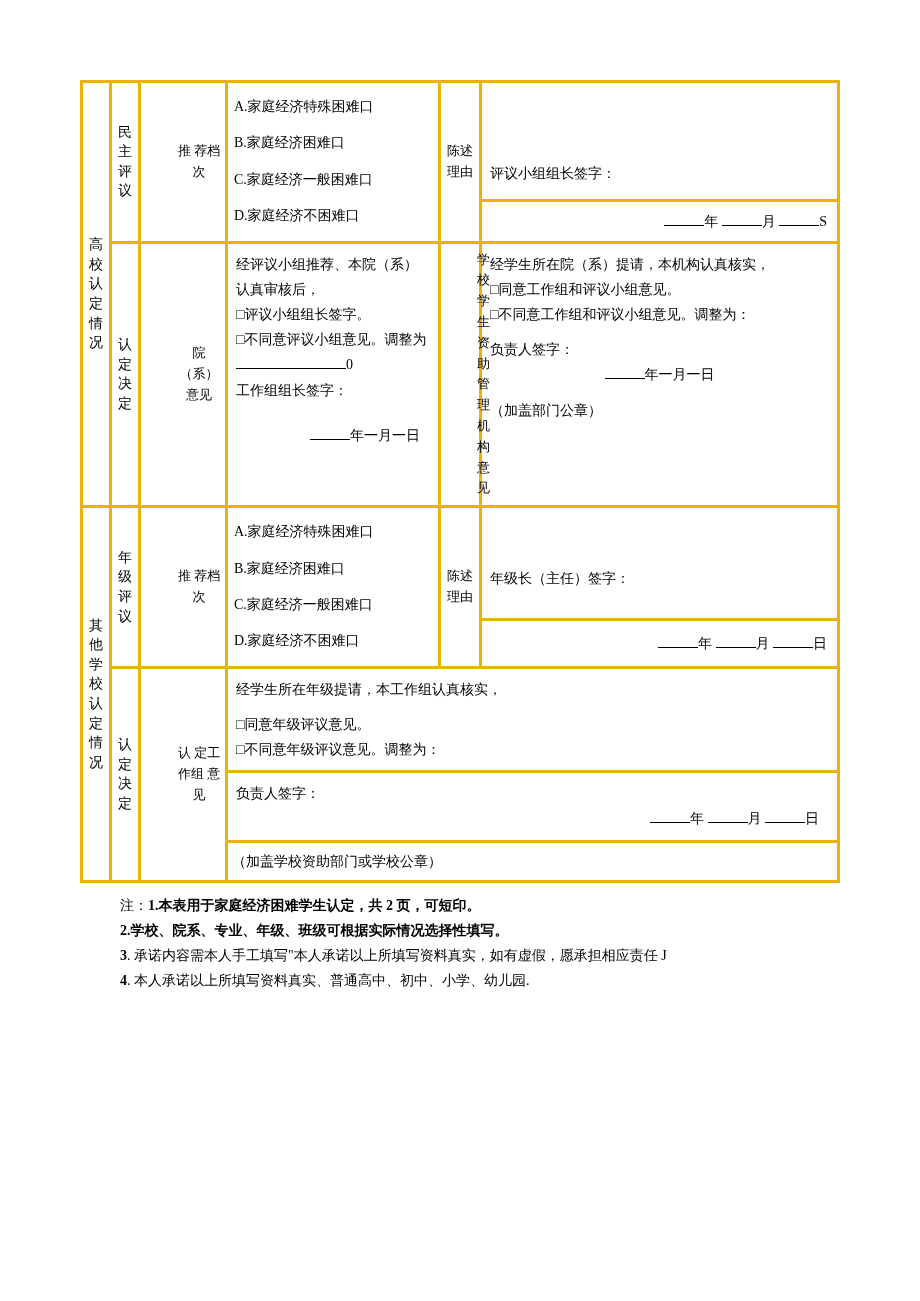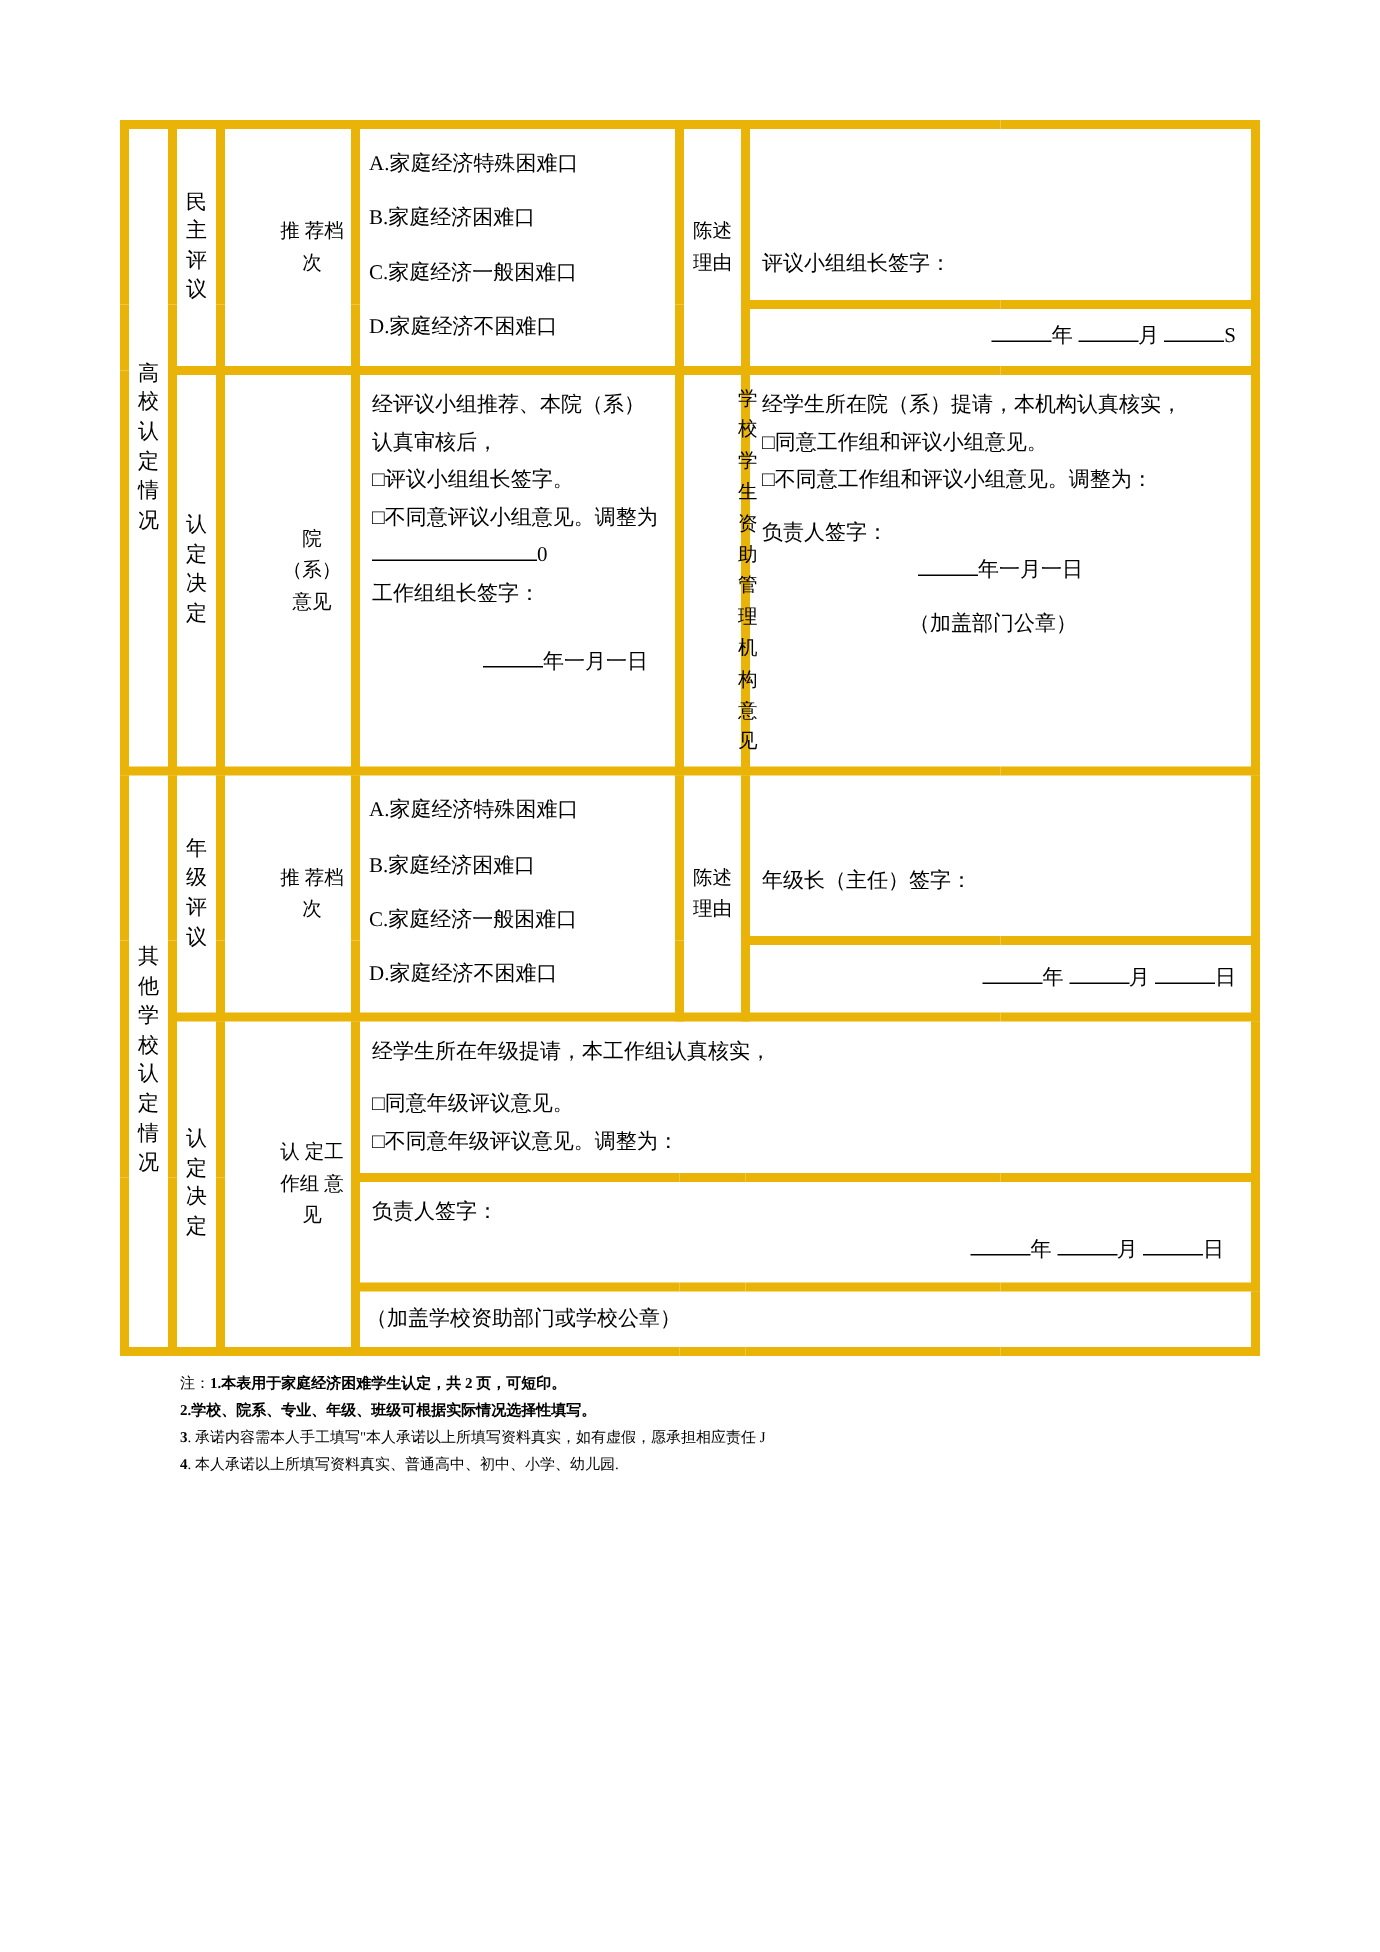--- a/index.html
+++ b/index.html
@@ -11,21 +11,21 @@
     padding: 80px 80px 40px 80px;
     width: 920px;
     box-sizing: border-box;
   }
   table {
     border-collapse: collapse;
     width: 100%;
     table-layout: fixed;
   }
   td {
-    border: 6px solid #eab308;
+    border: 3px solid #eab308;
     padding: 6px 4px;
     vertical-align: middle;
     line-height: 1.8;
     word-break: break-all;
   }
   .vcol {
     width: 22px;
     text-align: center;
     padding: 4px 2px;
     line-height: 1.4;
@@ -78,28 +78,28 @@
   .blank-long {
     display: inline-block;
     border-bottom: 1px solid #000;
     min-width: 110px;
     height: 1em;
     vertical-align: baseline;
   }
   .notes {
     margin-top: 10px;
     padding-left: 40px;
-    font-size: 10px;
+    font-size: 14px;
     line-height: 1.8;
   }
   .notes p { margin: 0; }
   .notes b { font-weight: bold; }
   .topgap { height: 10px; }
   .seal {
-    text-align: center;
+    text-align: left;
     padding-right: 10px;
   }
   .center-seal {
   }
 </style>
 </head>
 <body>
 
 <table>
 

